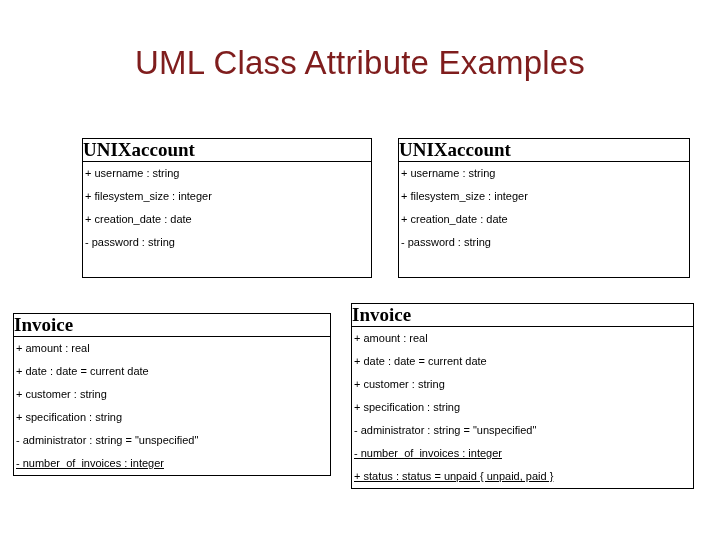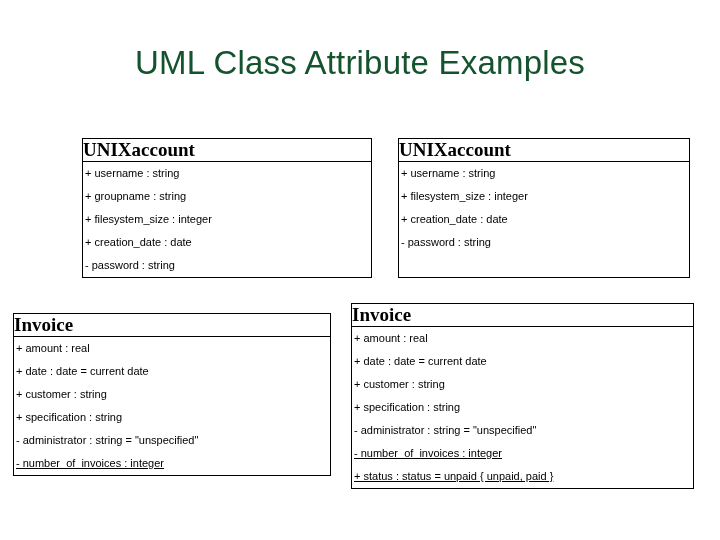--- a/index.html
+++ b/index.html
@@ -19,21 +19,21 @@
   #page-title {
     position: absolute;
     left: 0;
     top: 44px;
     width: 720px;
     text-align: center;
     font-family: "Liberation Sans", sans-serif;
     font-size: 33px;
     font-weight: 400;
     letter-spacing: 0.2px;
-    color: #14532d;
+    color: #7f1d1d;
     white-space: nowrap;
   }
 
   .uml-class {
     position: absolute;
     box-sizing: border-box;
     border: 1px solid #000000;
     background: transparent;
   }
 
@@ -96,21 +96,20 @@
 </style>
 </head>
 <body>
 
 <div id="page-title">UML Class Attribute Examples</div>
 
 <div class="uml-class" id="class-unixaccount-basic">
   <div class="uml-class-name">UNIXaccount</div>
   <div class="uml-attrs">
     <div class="uml-attr">+ username : string</div>
-    <div class="uml-attr">+ groupname : string</div>
     <div class="uml-attr">+ filesystem_size : integer</div>
     <div class="uml-attr">+ creation_date : date</div>
     <div class="uml-attr">- password : string</div>
   </div>
 </div>
 
 <div class="uml-class" id="class-unixaccount-default">
   <div class="uml-class-name">UNIXaccount</div>
   <div class="uml-attrs">
     <div class="uml-attr">+ username : string</div>

